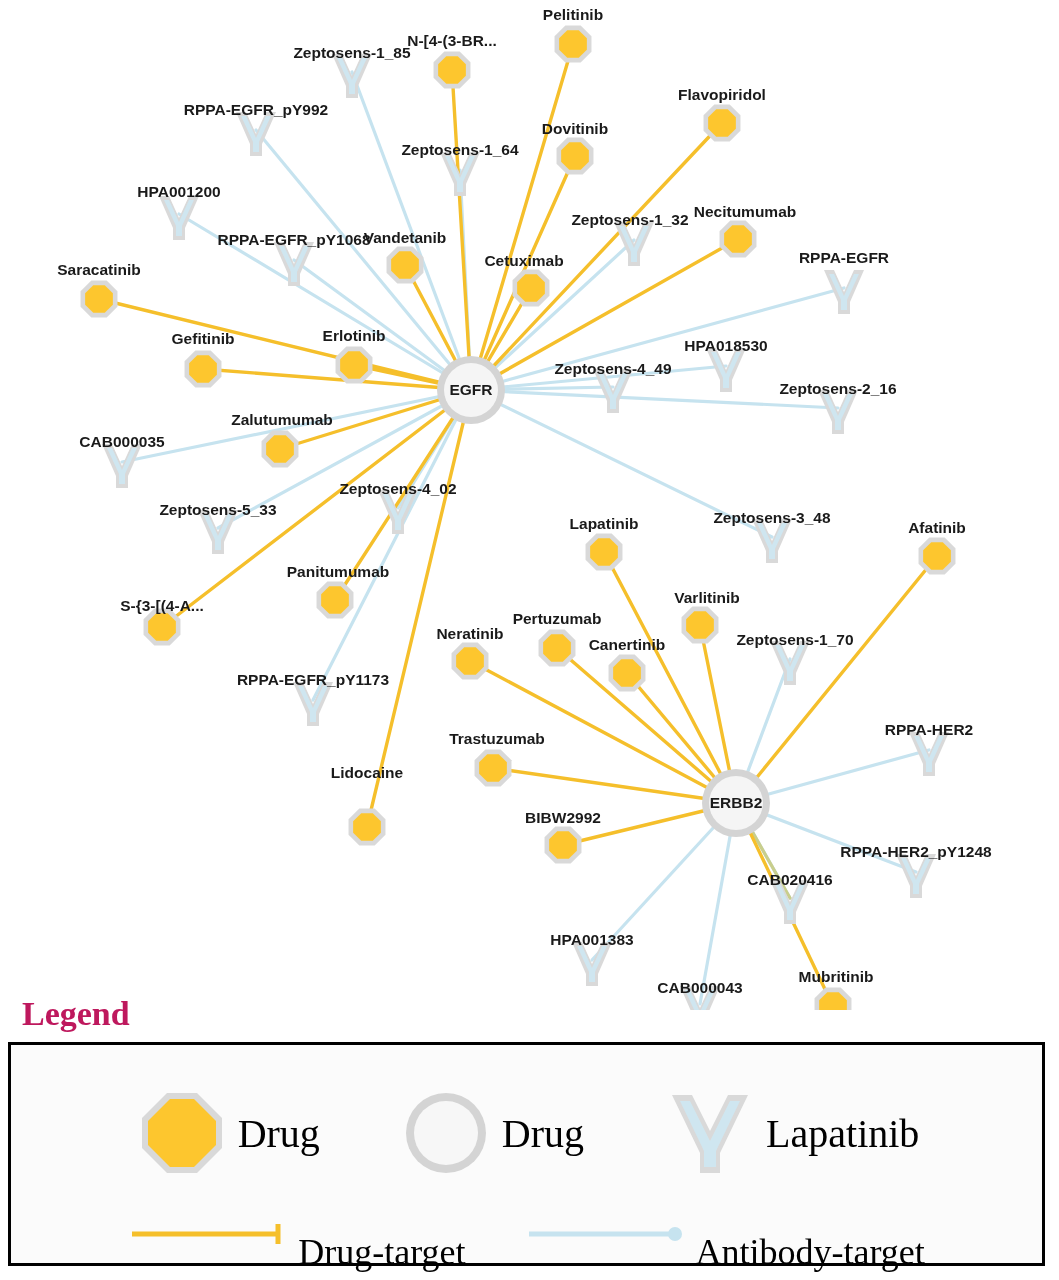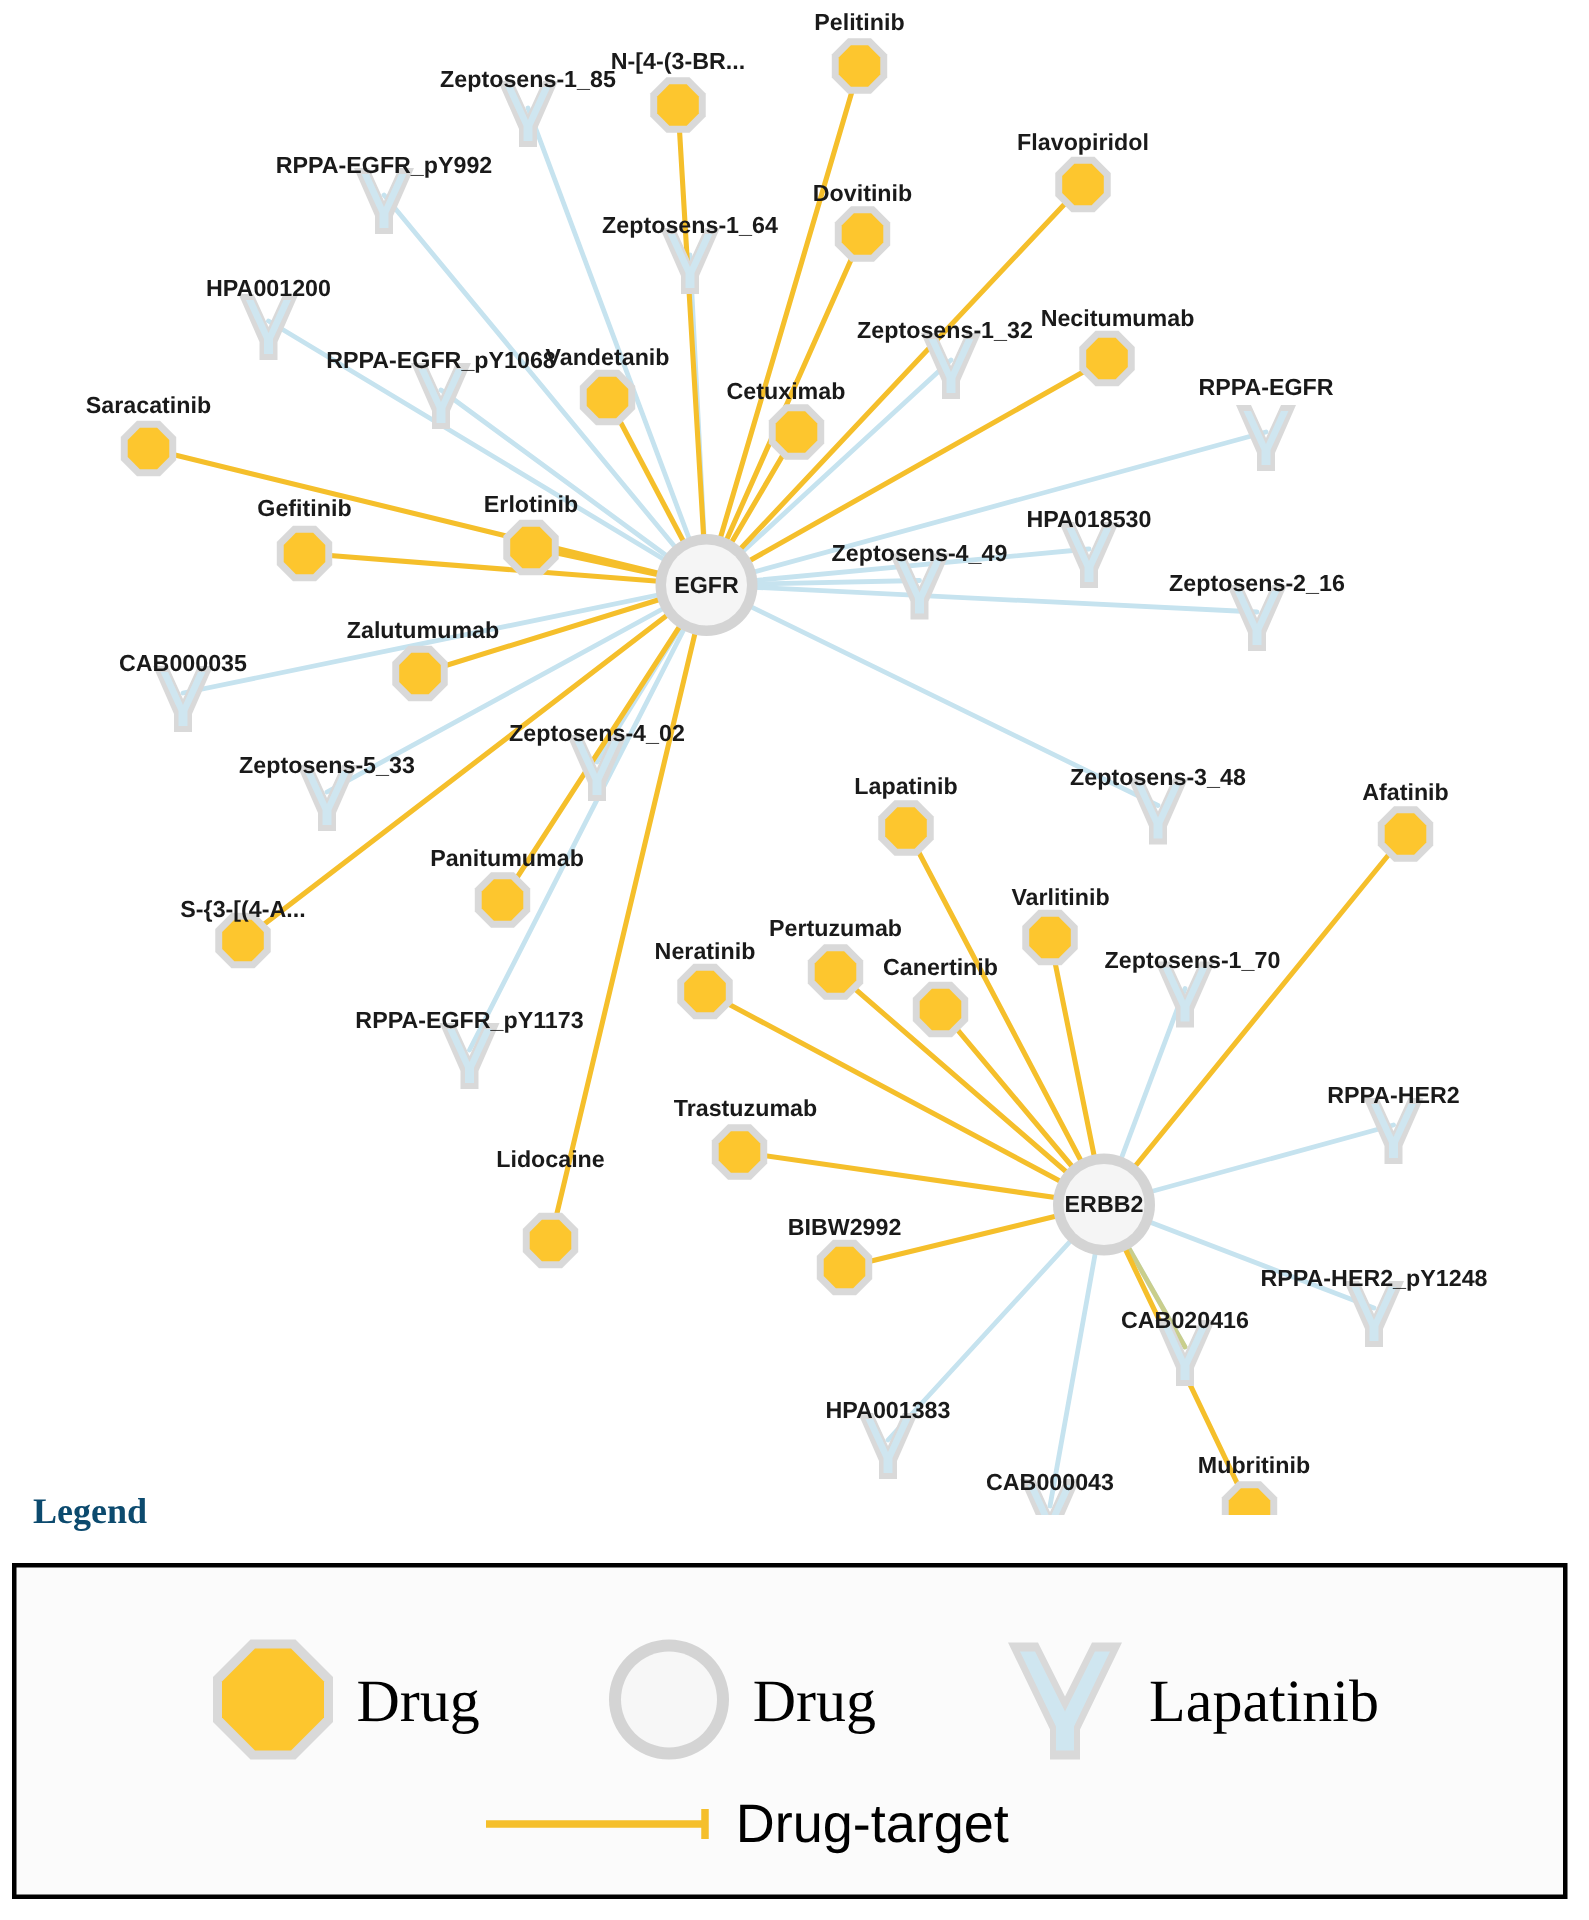--- a/index.html
+++ b/index.html
@@ -48,23 +48,23 @@
     height: 224px;
     border: 3px solid #000;
     background: #fbfbfb;
     box-sizing: border-box;
   }
   .legend-title {
     position: absolute;
     left: 22px;
     top: 995px;
     font-family: "Liberation Serif", serif;
-    font-size: 24px;
+    font-size: 34px;
     font-weight: bold;
-    color: #0c4a6e;
+    color: #be185d;
   }
   .legend-row-1 {
     position: absolute;
     left: 0;
     top: 40px;
     width: 100%;
     display: flex;
     align-items: center;
     justify-content: center;
     gap: 0px;
@@ -90,23 +90,24 @@
     display: flex;
     align-items: center;
     justify-content: center;
   }
   .legend-edge-item {
     display: flex;
     align-items: center;
     gap: 10px;
   }
   .legend-edge-text {
-    font-family: Liberation Sans, sans-serif;
+    font-family: Liberation Serif, serif;
     font-size: 36px;
     color: #000;
+    margin-top: 36px;
   }
   .legend-gap2 {
     width: 60px;
   }
 </style>
 </head>
 <body>
 
 <div id="network">
   <svg width="1059" height="1010" viewBox="0 0 1059 1010" xmlns="http://www.w3.org/2000/svg">
@@ -374,14 +375,21 @@
   </div>
   <div class="legend-row-2">
     <div class="legend-edge-item">
       <svg width="160" height="30" viewBox="0 0 160 30">
         <line x1="4" y1="15" x2="150" y2="15" stroke="#F5BF2B" stroke-width="5"></line>
         <line x1="150" y1="5" x2="150" y2="25" stroke="#F5BF2B" stroke-width="5"></line>
       </svg>
       <span class="legend-edge-text">Drug-target</span>
     </div>
     <div class="legend-gap2"></div>
+    <div class="legend-edge-item">
+      <svg width="160" height="30" viewBox="0 0 160 30">
+        <line x1="4" y1="15" x2="146" y2="15" stroke="#C6E3EF" stroke-width="5"></line>
+        <circle cx="150" cy="15" r="7" fill="#C6E3EF"></circle>
+      </svg>
+      <span class="legend-edge-text">Antibody-target</span>
+    </div>
   </div>
 </div>
 
 </body></html>

